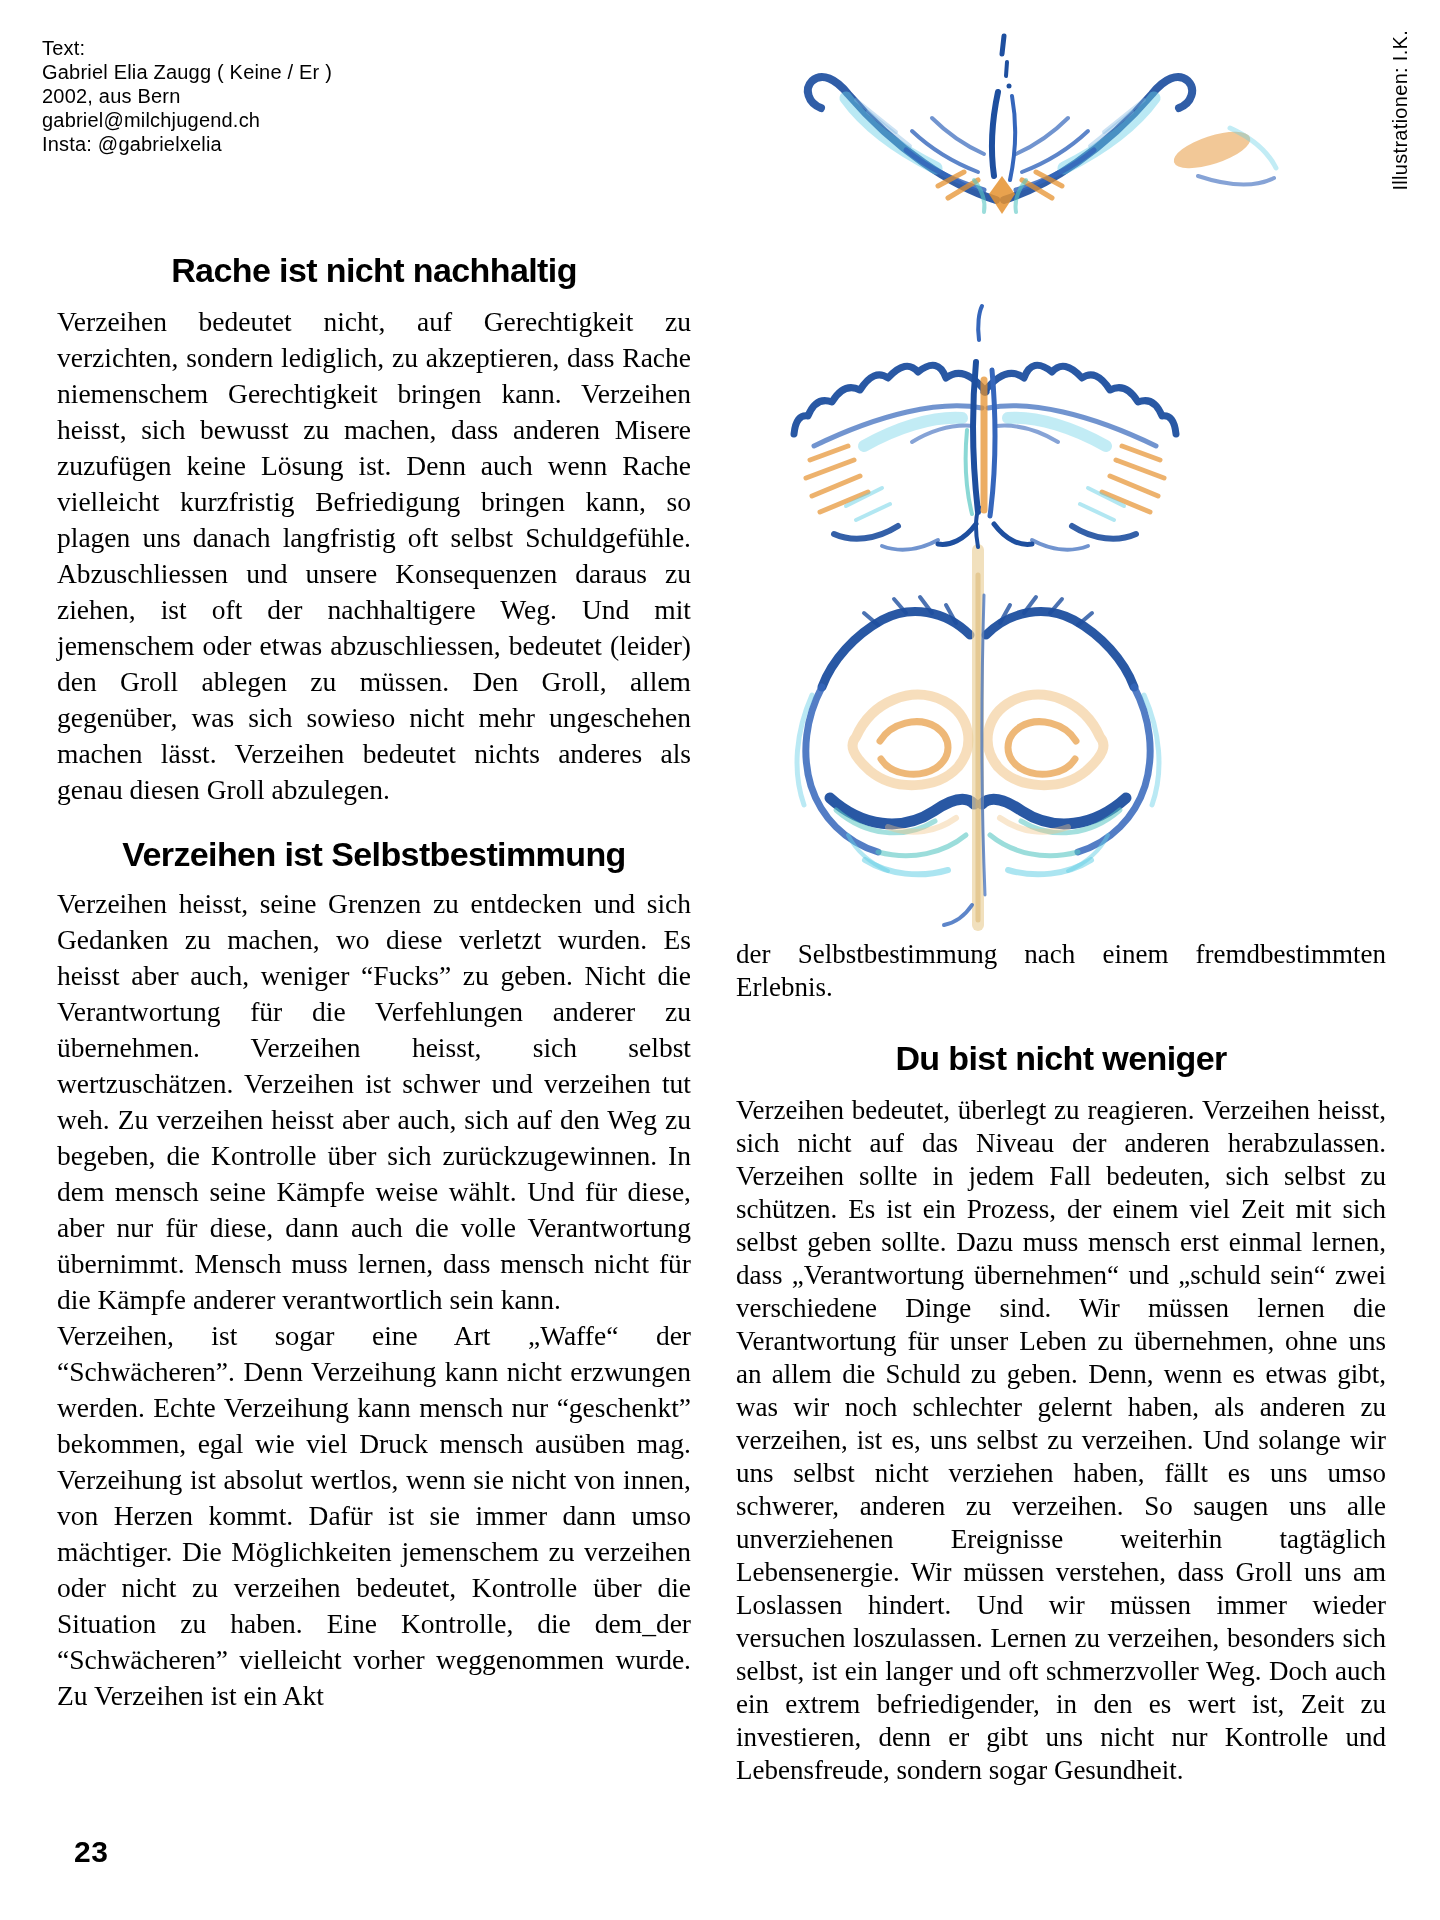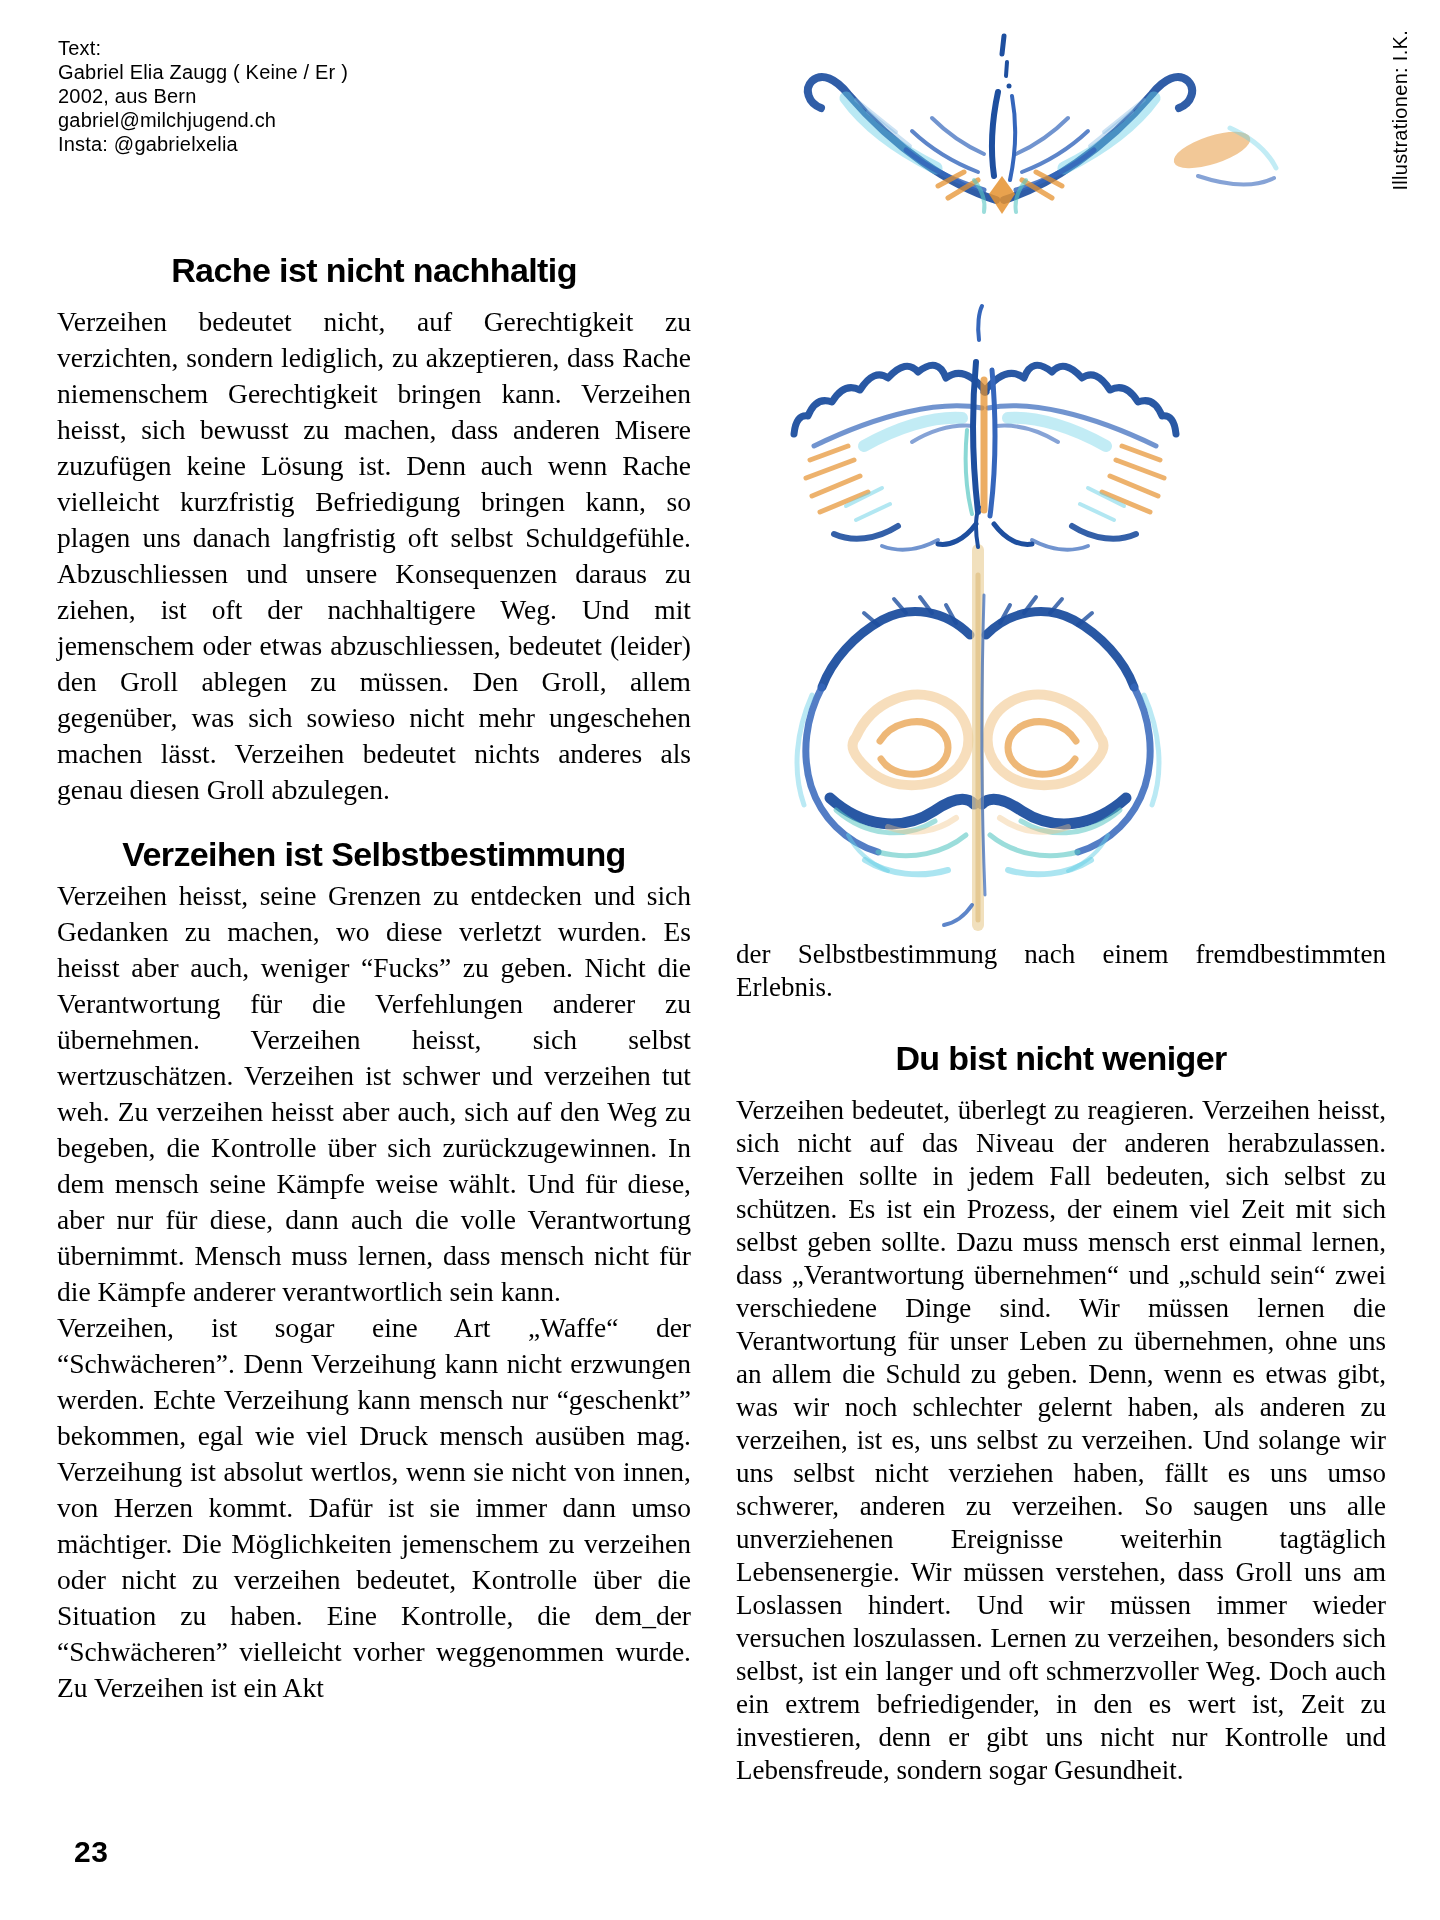--- a/index.html
+++ b/index.html
@@ -7,21 +7,21 @@
   body {
     position:relative;
     background:#ffffff;
     color:#000000;
     font-family:"Liberation Serif", serif;
     overflow:hidden;
   }
 
   
   .author-block {
-    position:absolute; left:58px; top:36px;
+    position:absolute; left:42px; top:36px;
     font-family:"Liberation Sans", sans-serif;
     font-size:20px; line-height:24px; letter-spacing:.2px;
   }
 
   
   .credit-vertical {
     position:absolute; left:1390px; top:30px; height:180px;
     display:flex; align-items:flex-start;
   }
   .credit-vertical span {
@@ -36,21 +36,21 @@
   .col { position:absolute; text-align:justify; hyphens:auto; }
   .col-left  { left:57px;  top:250px; width:634px; font-size:27.5px; line-height:36px; }
   .col-right { left:736px; top:938px; width:650px; font-size:27px;   line-height:33px; }
 
   .sec-heading {
     font-family:"Liberation Sans", sans-serif;
     font-weight:bold; font-size:34px; line-height:40px;
     letter-spacing:-0.6px; text-align:center;
   }
   .col-left .sec-heading.first { margin:0 0 14px 0; }
-  .col-left .sec-heading.later { margin:26px 0 4px 0; }
+  .col-left .sec-heading.later { margin:26px 0 12px 0; }
   .col-right .sec-heading { margin:34px 0 16px 0; }
   .para { margin:0; }
   .para-gap { }
 
   
   .illu { position:absolute; }
   .illu svg { display:block; width:100%; height:100%; }
   #illu-1 { left:760px; top:28px;  width:560px; height:200px; }
   #illu-2 { left:770px; top:300px; width:460px; height:270px; }
   #illu-3 { left:760px; top:505px; width:440px; height:430px; }

